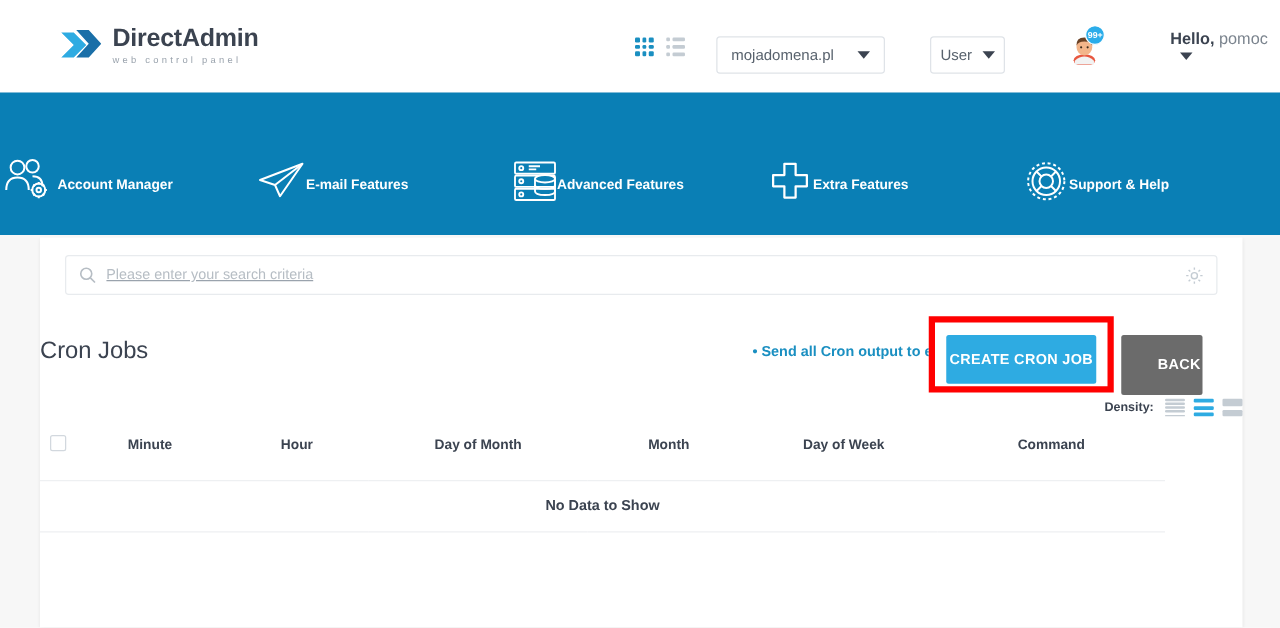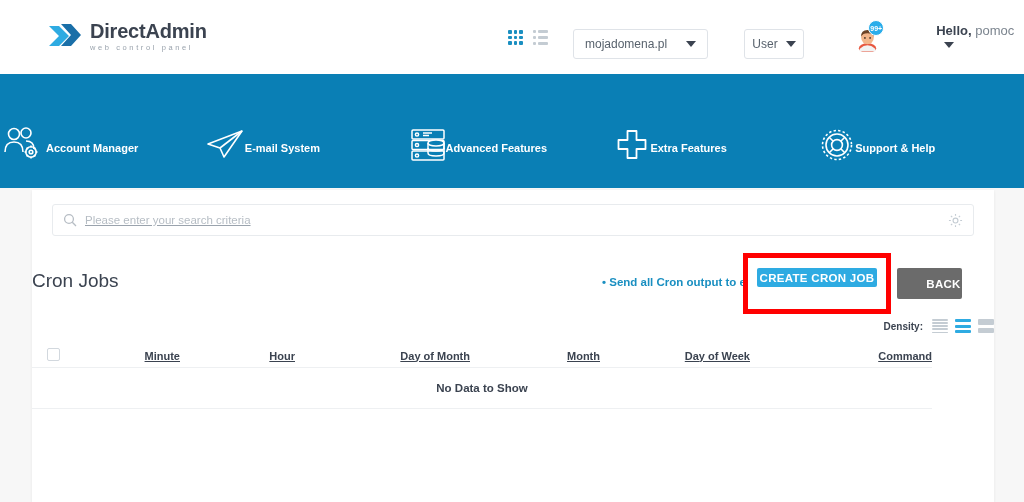--- a/index.html
+++ b/index.html
@@ -97,46 +97,46 @@
   .cron-link {
     position: absolute; left: 602px; top: 276px; font-size: 11.5px; color: #1a8fc1;
     font-weight: bold; cursor: pointer; text-decoration: none; white-space: nowrap;
   }
 
   .redbox {
     position: absolute; left: 743px; top: 253px; width: 148px; height: 61px;
     border: 5px solid #ff0000; background: #ffffff;
   }
   .btn-create {
-    position: absolute; left: 757px; top: 268px; width: 120px; height: 19px;
+    position: absolute; left: 757px; top: 268px; width: 120px; height: 39px;
     background: #2eabe2; color: #fff; border: none; border-radius: 2px;
     font-size: 11.5px; font-weight: bold; letter-spacing: 0.3px; cursor: pointer;
     font-family: "Liberation Sans", sans-serif;
   }
   .btn-back {
-    position: absolute; left: 897px; top: 268px; width: 65px; height: 31px;
+    position: absolute; left: 897px; top: 268px; width: 65px; height: 48px;
     background: #6b6b6b; color: #fff; border: none; border-radius: 2px;
     font-size: 11.5px; font-weight: bold; letter-spacing: 0.3px; cursor: pointer;
     font-family: "Liberation Sans", sans-serif;
     padding-left: 28px;
   }
 
   .density { position: absolute; right: 30px; top: 319px; display: flex; align-items: center; gap: 7px; }
   .density-label { font-size: 10px; font-weight: bold; color: #3b4350; margin-right: 2px; }
   .dicon { width: 16px; height: 14px; display: flex; flex-direction: column; justify-content: space-between; cursor: pointer; }
   .dicon i { display: block; background: #c4ccd3; border-radius: 1px; }
   .dicon.d1 i { height: 1.5px; }
   .dicon.d2 i { height: 3px; background: #2eabe2; }
   .dicon.d3 i { height: 5.5px; }
 
   .tablewrap { position: absolute; left: 32px; top: 340px; width: 900px; }
   table.cron { width: 100%; border-collapse: collapse; }
   table.cron th {
-    text-align: right; font-size: 11px; font-weight: bold; color: #3b4350;
-    padding: 8px 0 4px 0; white-space: nowrap; text-decoration: underline;
+    text-align: center; font-size: 11px; font-weight: bold; color: #3b4350;
+    padding: 8px 0 20px 0; white-space: nowrap;
   }
   .hcheck { width: 28px; }
   .chk {
     width: 13px; height: 13px; border: 1px solid #d2d8de; border-radius: 2px;
     background: #fff; display: inline-block; cursor: pointer;
   }
   .nodata {
     border-top: 1px solid #eef0f2; border-bottom: 1px solid #eef0f2;
     text-align: center; font-size: 11.5px; font-weight: bold; color: #3b4350;
     padding: 14px 0;
@@ -240,21 +240,21 @@
         <span class="nlabel">Account Manager</span>
       </div>
 
       <div class="navitem">
         <span class="nicon">
           <svg viewBox="0 0 40 34" width="40" height="34" fill="none" stroke="#fff" stroke-width="1.6" stroke-linejoin="round">
             <path d="M3 16 L37 3 L19 29 L15 20 Z"></path>
             <path d="M15 20 L37 3"></path>
           </svg>
         </span>
-        <span class="nlabel">E-mail System</span>
+        <span class="nlabel">E-mail Features</span>
       </div>
 
       <div class="navitem">
         <span class="nicon">
           <svg viewBox="0 0 36 34" width="36" height="34" fill="none" stroke="#fff" stroke-width="1.5">
             <rect x="2" y="2" width="32" height="9" rx="1"></rect>
             <rect x="2" y="12.5" width="32" height="9" rx="1"></rect>
             <rect x="2" y="23" width="32" height="9" rx="1"></rect>
             <circle cx="7" cy="6.5" r="1.6"></circle>
             <circle cx="7" cy="17" r="1.6"></circle>

